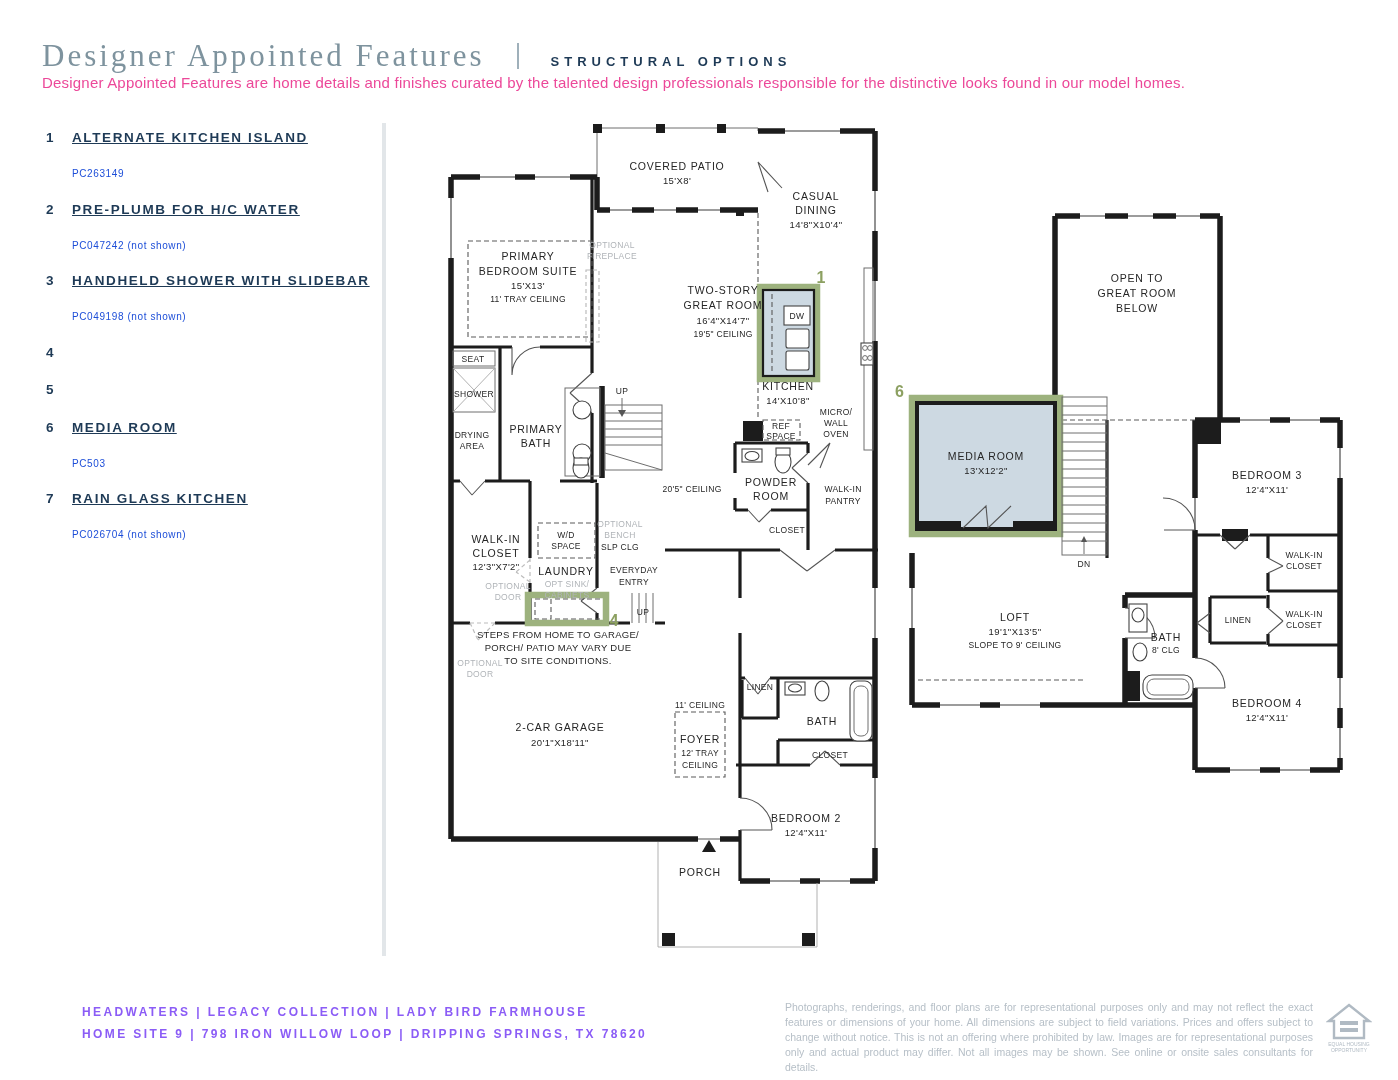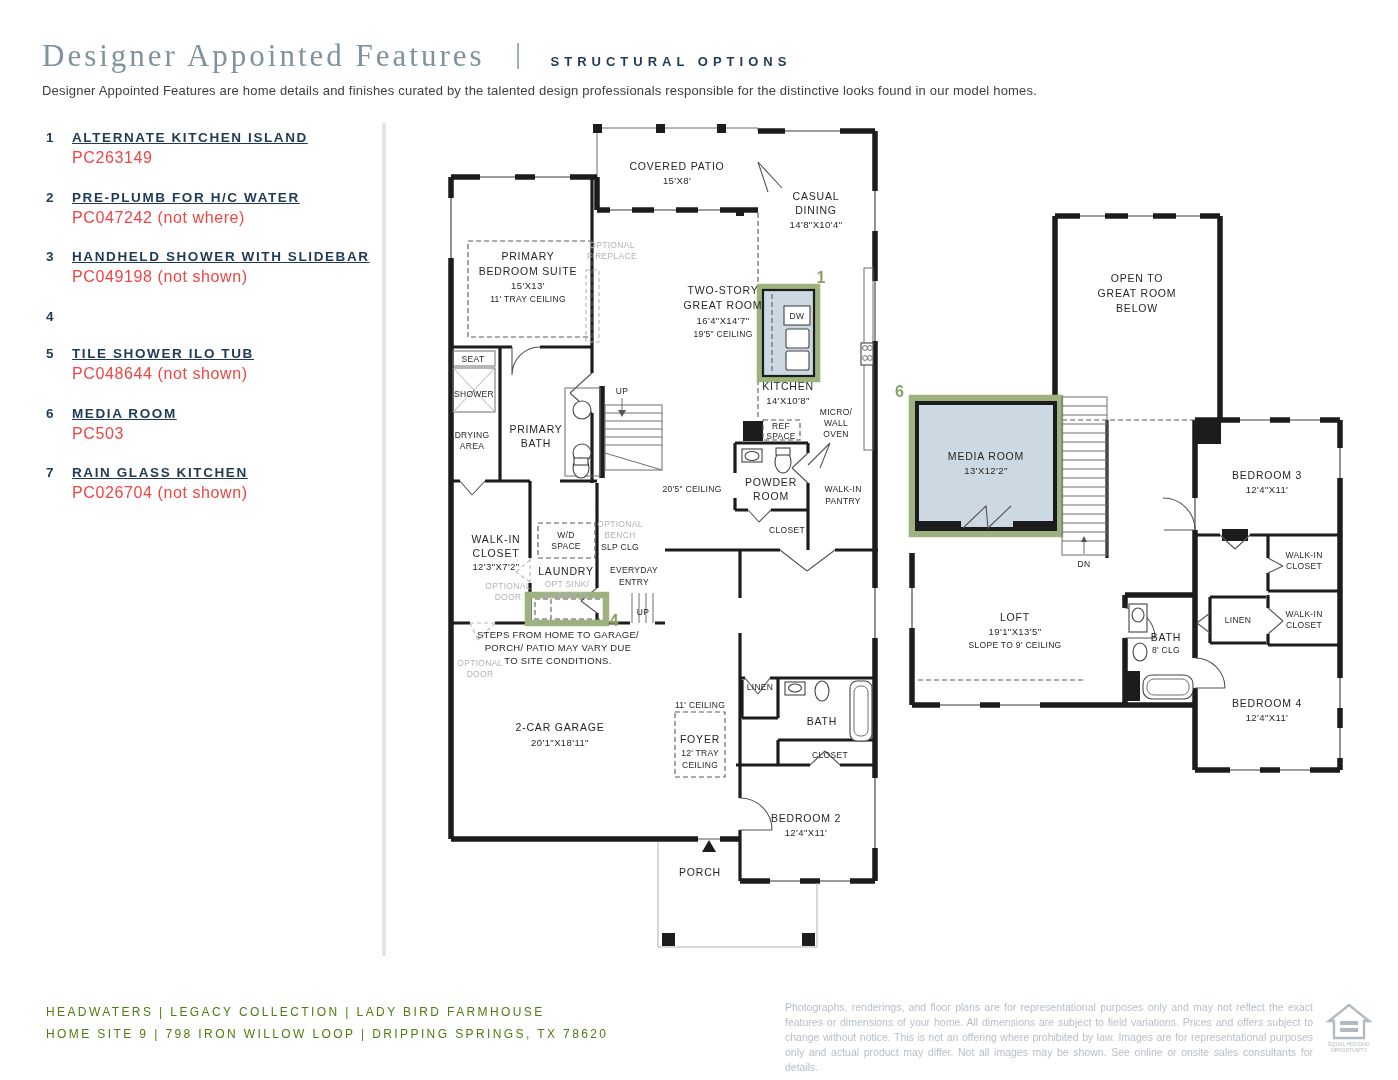--- a/index.html
+++ b/index.html
@@ -4,31 +4,31 @@
 <style>
   html,body{margin:0;padding:0;background:#ffffff;}
   body{width:1398px;height:1080px;position:relative;font-family:"Liberation Sans",sans-serif;overflow:hidden;}
   .abs{position:absolute;}
   
   .hdr{left:42px;top:38px;width:1320px;}
   .hdr-line{display:flex;align-items:baseline;gap:32px;}
   .hdr-title{font-family:"Liberation Serif",serif;font-size:31px;letter-spacing:3px;color:#7e939e;font-weight:400;}
   .hdr-sep{width:2px;height:26px;background:#9fb0ba;align-self:center;}
   .hdr-tag{font-size:13px;letter-spacing:5px;color:#1e3a56;font-weight:600;}
-  .hdr-desc{margin-top:9px;font-size:13px;color:#404040;letter-spacing:.2px;}
+  .hdr-desc{font-size:15px;color:#ec4899;letter-spacing:.2px;}
   
   .feat-list{left:46px;top:130px;width:330px;}
   .feat{display:flex;margin-bottom:22.5px;}
   .feat .num{width:26px;font-size:13.5px;font-weight:bold;color:#1e3a56;letter-spacing:1px;}
   .feat .ftitle{font-size:13.5px;font-weight:bold;color:#1e3a56;letter-spacing:1.6px;text-decoration:underline;}
-  .feat .fcode{margin-top:4px;font-size:16px;color:#ef4444;letter-spacing:.6px;}
+  .feat .fcode{margin-top:23px;font-size:10px;color:#1d4ed8;letter-spacing:.6px;}
   .vdivider{left:382px;top:123px;width:4px;height:833px;background:#e2e6e9;}
   
   .footer-left{left:46px;top:1005px;width:620px;}
-  .footer-left div{font-size:12px;font-weight:normal;letter-spacing:2.4px;color:#4d7c0f;margin-bottom:8px;}
+  .footer-left div{font-size:12px;font-weight:bold;letter-spacing:2.4px;color:#8b5cf6;margin-bottom:8px;margin-left:36px;}
   .disclaimer{left:785px;top:1000px;width:528px;font-size:10.5px;line-height:15px;color:#b6bfc7;text-align:justify;}
   .eho{left:1326px;top:1002px;}
   
   .plan{left:440px;top:118px;}
   .plan .w{stroke:#1c1c1c;stroke-width:5.5;fill:none;}
   .plan .wi{stroke:#1c1c1c;stroke-width:3.2;fill:none;}
   .plan .blk{fill:#1c1c1c;stroke:none;}
   .plan .win{stroke:#3a3a3a;stroke-width:1.1;fill:none;}
   .plan .thin{stroke:#6e6e6e;stroke-width:1;fill:none;}
   .plan .thin2{stroke:#a8a8a8;stroke-width:.9;fill:none;}
@@ -64,39 +64,35 @@
       <span class="num">1</span>
       <div>
         <div class="ftitle">ALTERNATE KITCHEN ISLAND</div>
         <div class="fcode">PC263149</div>
       </div>
     </div>
   <div class="feat">
       <span class="num">2</span>
       <div>
         <div class="ftitle">PRE-PLUMB FOR H/C WATER</div>
-        <div class="fcode">PC047242 (not where)</div>
+        <div class="fcode">PC047242 (not shown)</div>
       </div>
     </div>
   <div class="feat">
       <span class="num">3</span>
       <div>
         <div class="ftitle">HANDHELD SHOWER WITH SLIDEBAR</div>
         <div class="fcode">PC049198 (not shown)</div>
       </div>
     </div>
   <div class="feat">
       <span class="num">4</span>
     </div>
   <div class="feat">
       <span class="num">5</span>
-      <div>
-        <div class="ftitle">TILE SHOWER ILO TUB</div>
-        <div class="fcode">PC048644 (not shown)</div>
-      </div>
     </div>
   <div class="feat">
       <span class="num">6</span>
       <div>
         <div class="ftitle">MEDIA ROOM</div>
         <div class="fcode">PC503</div>
       </div>
     </div>
   <div class="feat">
       <span class="num">7</span>

